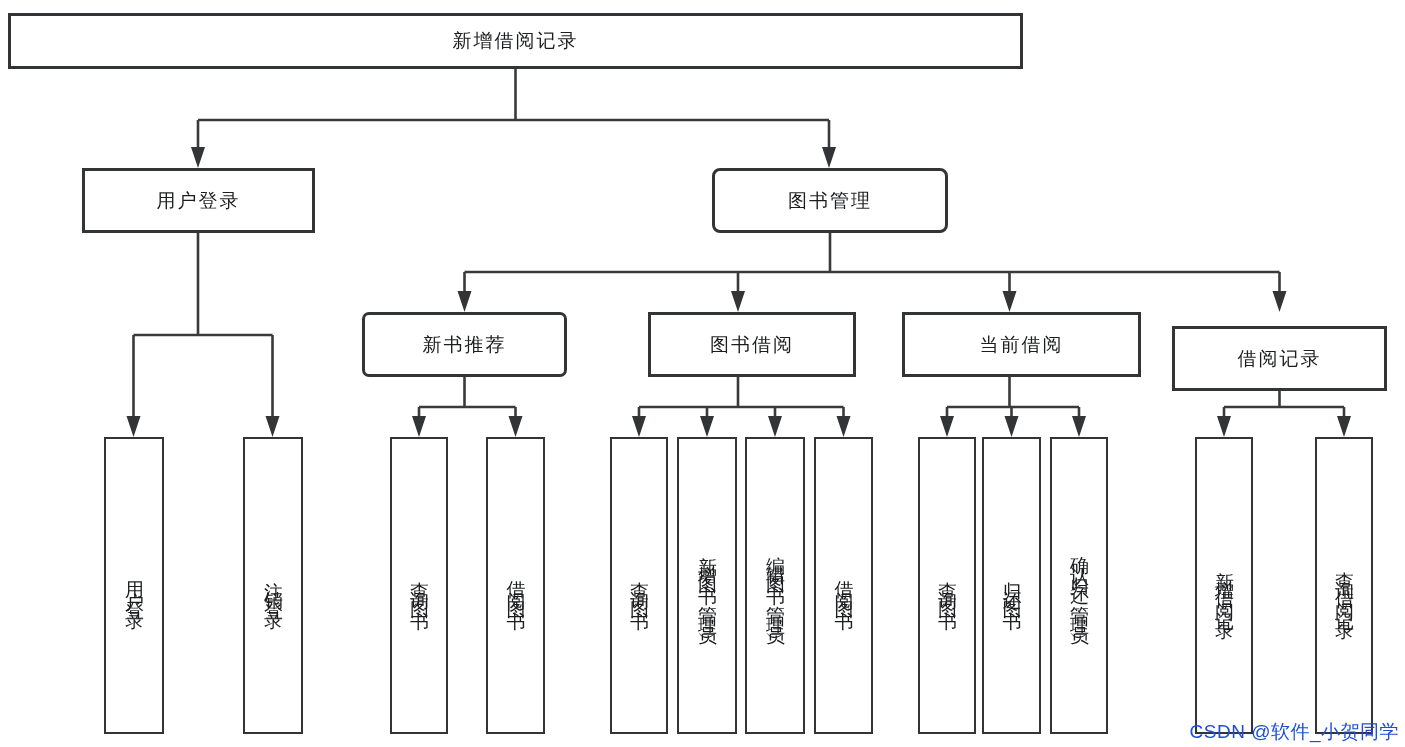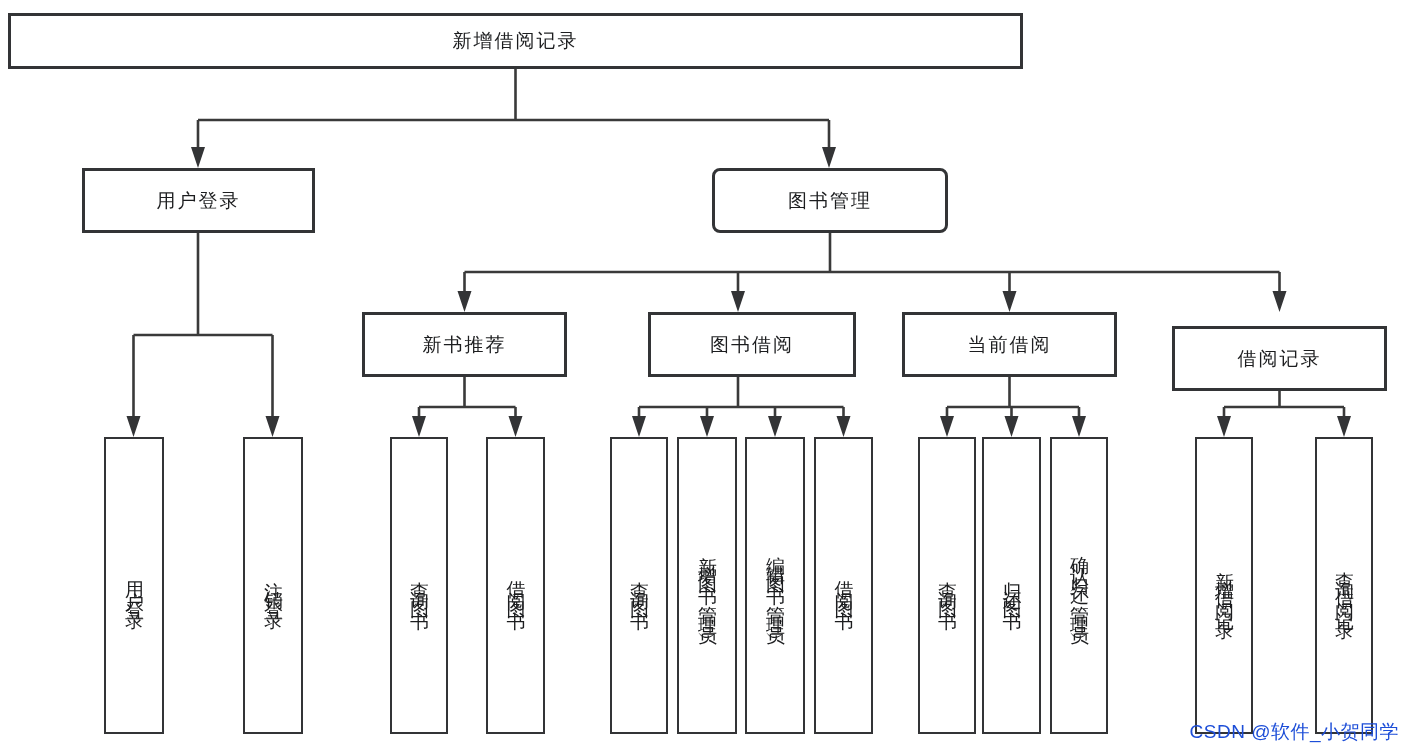--- a/index.html
+++ b/index.html
@@ -78,23 +78,23 @@
       M1072 416 L1086 416 L1079 437 Z
       M1217 416 L1231 416 L1224 437 Z
       M1337 416 L1351 416 L1344 437 Z"></path>
   </svg>
 
   <div class="node hnode" style="left:8px; top:13px; width:1015px; height:56px;">新增借阅记录</div>
 
   <div class="node hnode" style="left:82px; top:168px; width:233px; height:65px;">用户登录</div>
   <div class="node hnode" style="left:712px; top:168px; width:236px; height:65px;border-radius:8px;">图书管理</div>
 
-  <div class="node hnode" style="left:362px; top:312px; width:205px; height:65px;">新书推荐</div>
+  <div class="node hnode" style="left:362px; top:312px; width:205px; height:65px;border-radius:7px;">新书推荐</div>
   <div class="node hnode" style="left:632px; top:312px; width:208px; height:65px;margin-left:16px;">图书借阅</div>
-  <div class="node hnode" style="left:902px; top:312px; width:215px; height:65px;">当前借阅</div>
+  <div class="node hnode" style="left:902px; top:312px; width:239px; height:65px;">当前借阅</div>
   <div class="node hnode" style="left:1172px; top:312px; width:215px; height:65px;margin-top:14px;">借阅记录</div>
 
   <div class="node leaf" style="left:104px; top:437px; width:60px; height:297px;">
     <span>用户登录</span>
   </div>
   <div class="node leaf" style="left:243px; top:437px; width:60px; height:297px;">
     <span>注销登录</span>
   </div>
 
   <div class="node leaf" style="left:390px; top:437px; width:58px; height:297px;">

